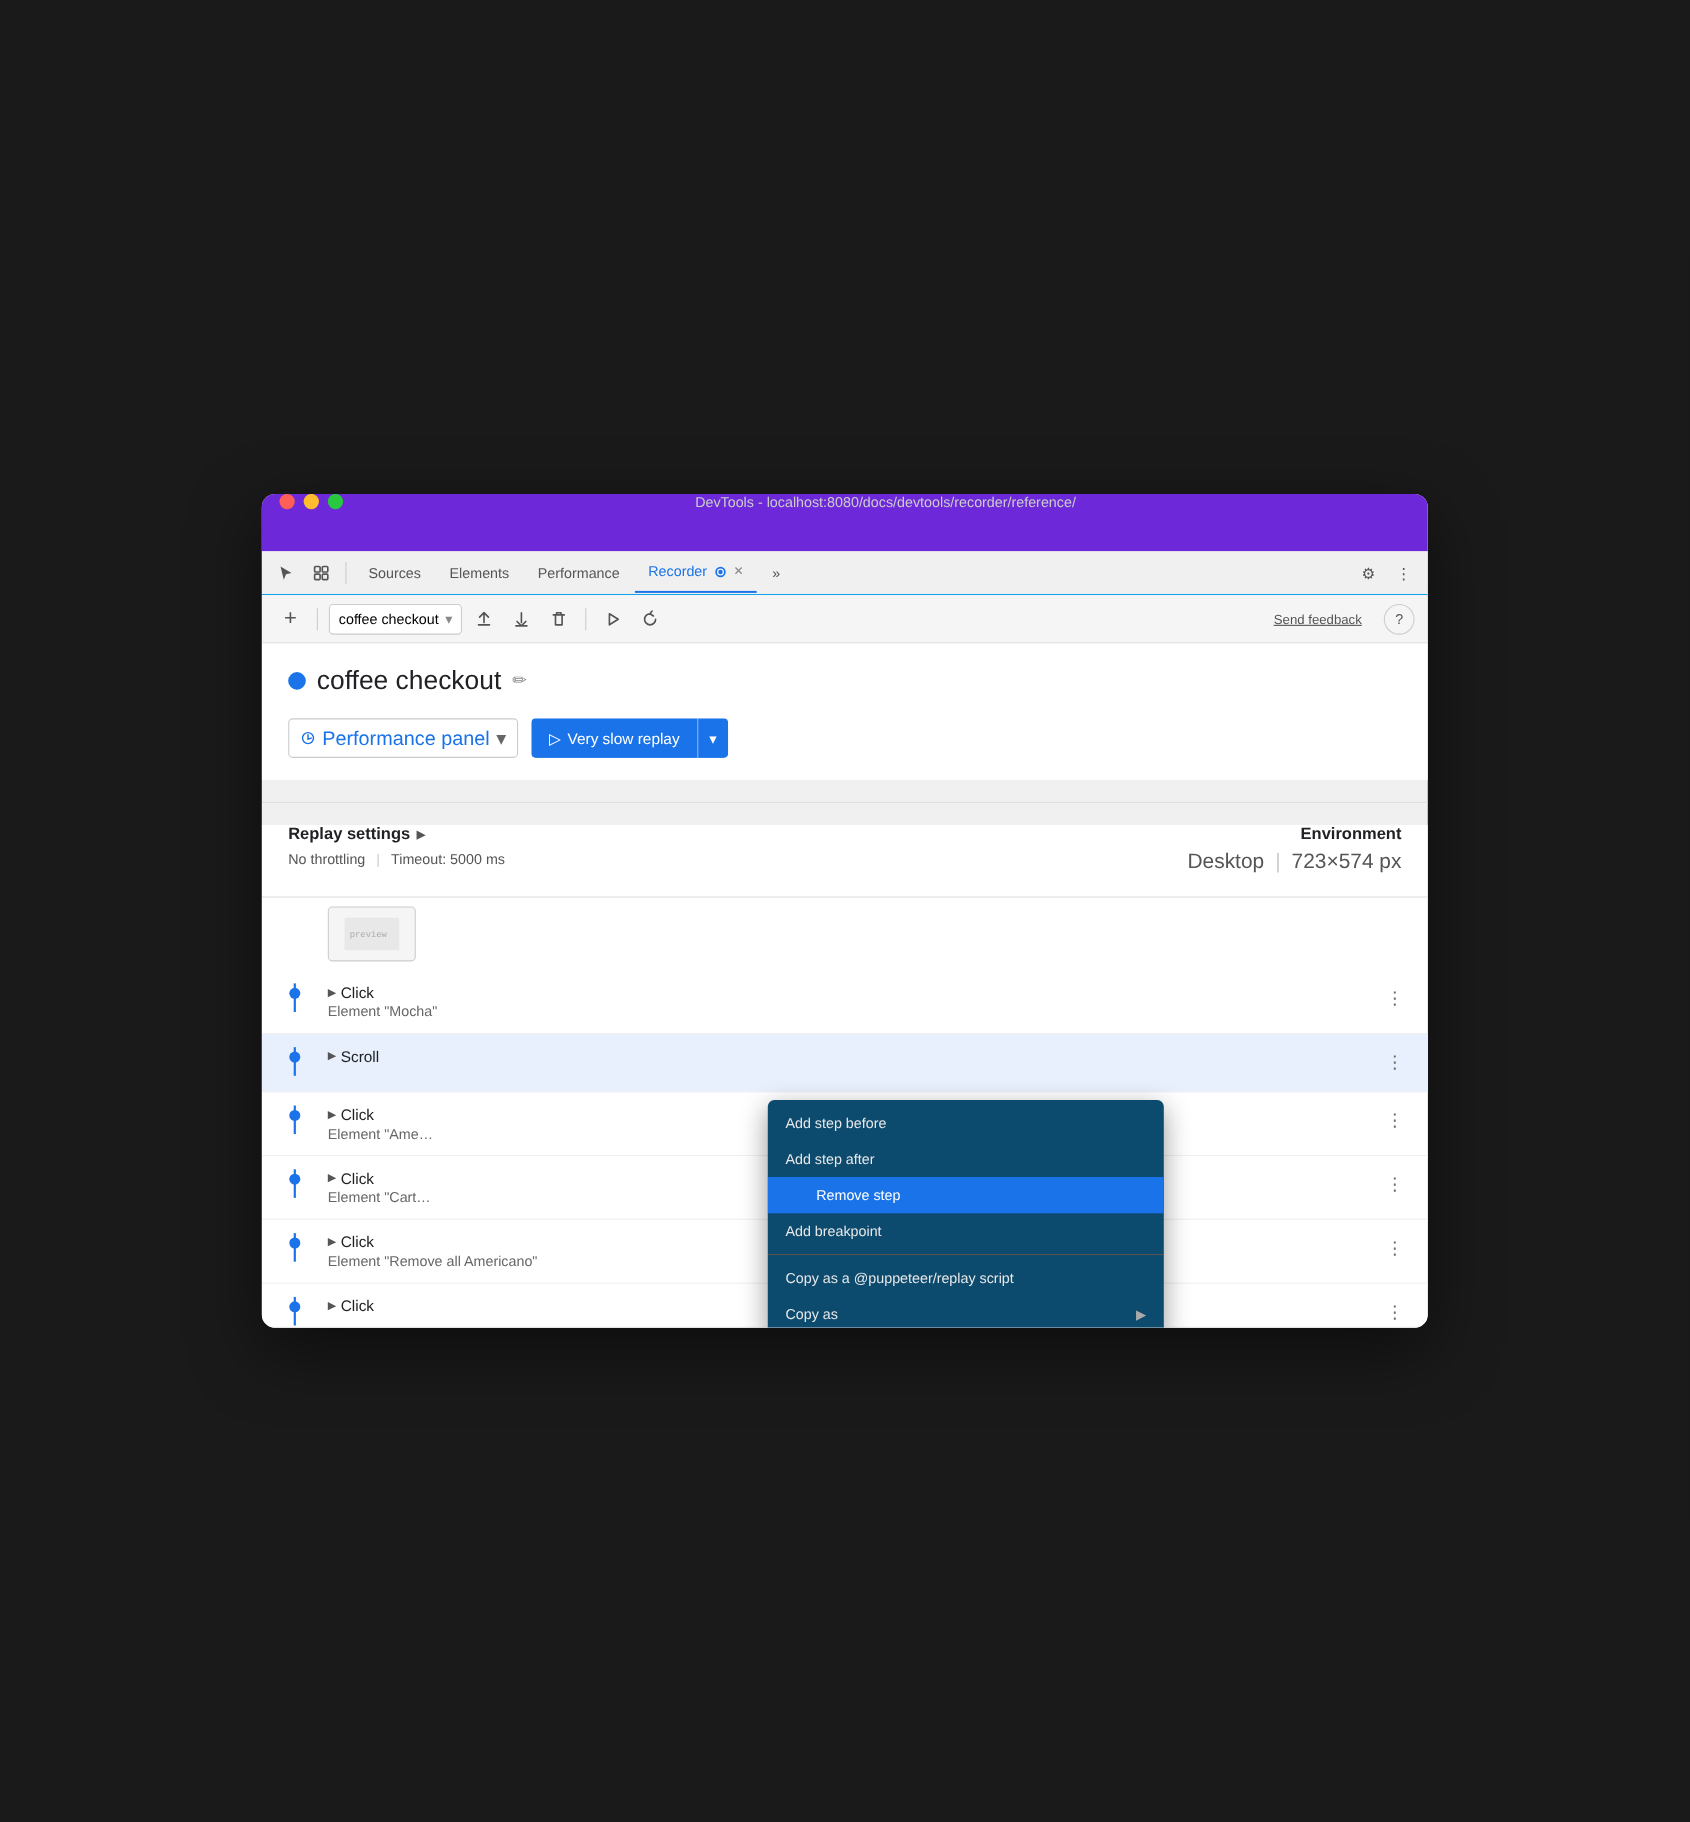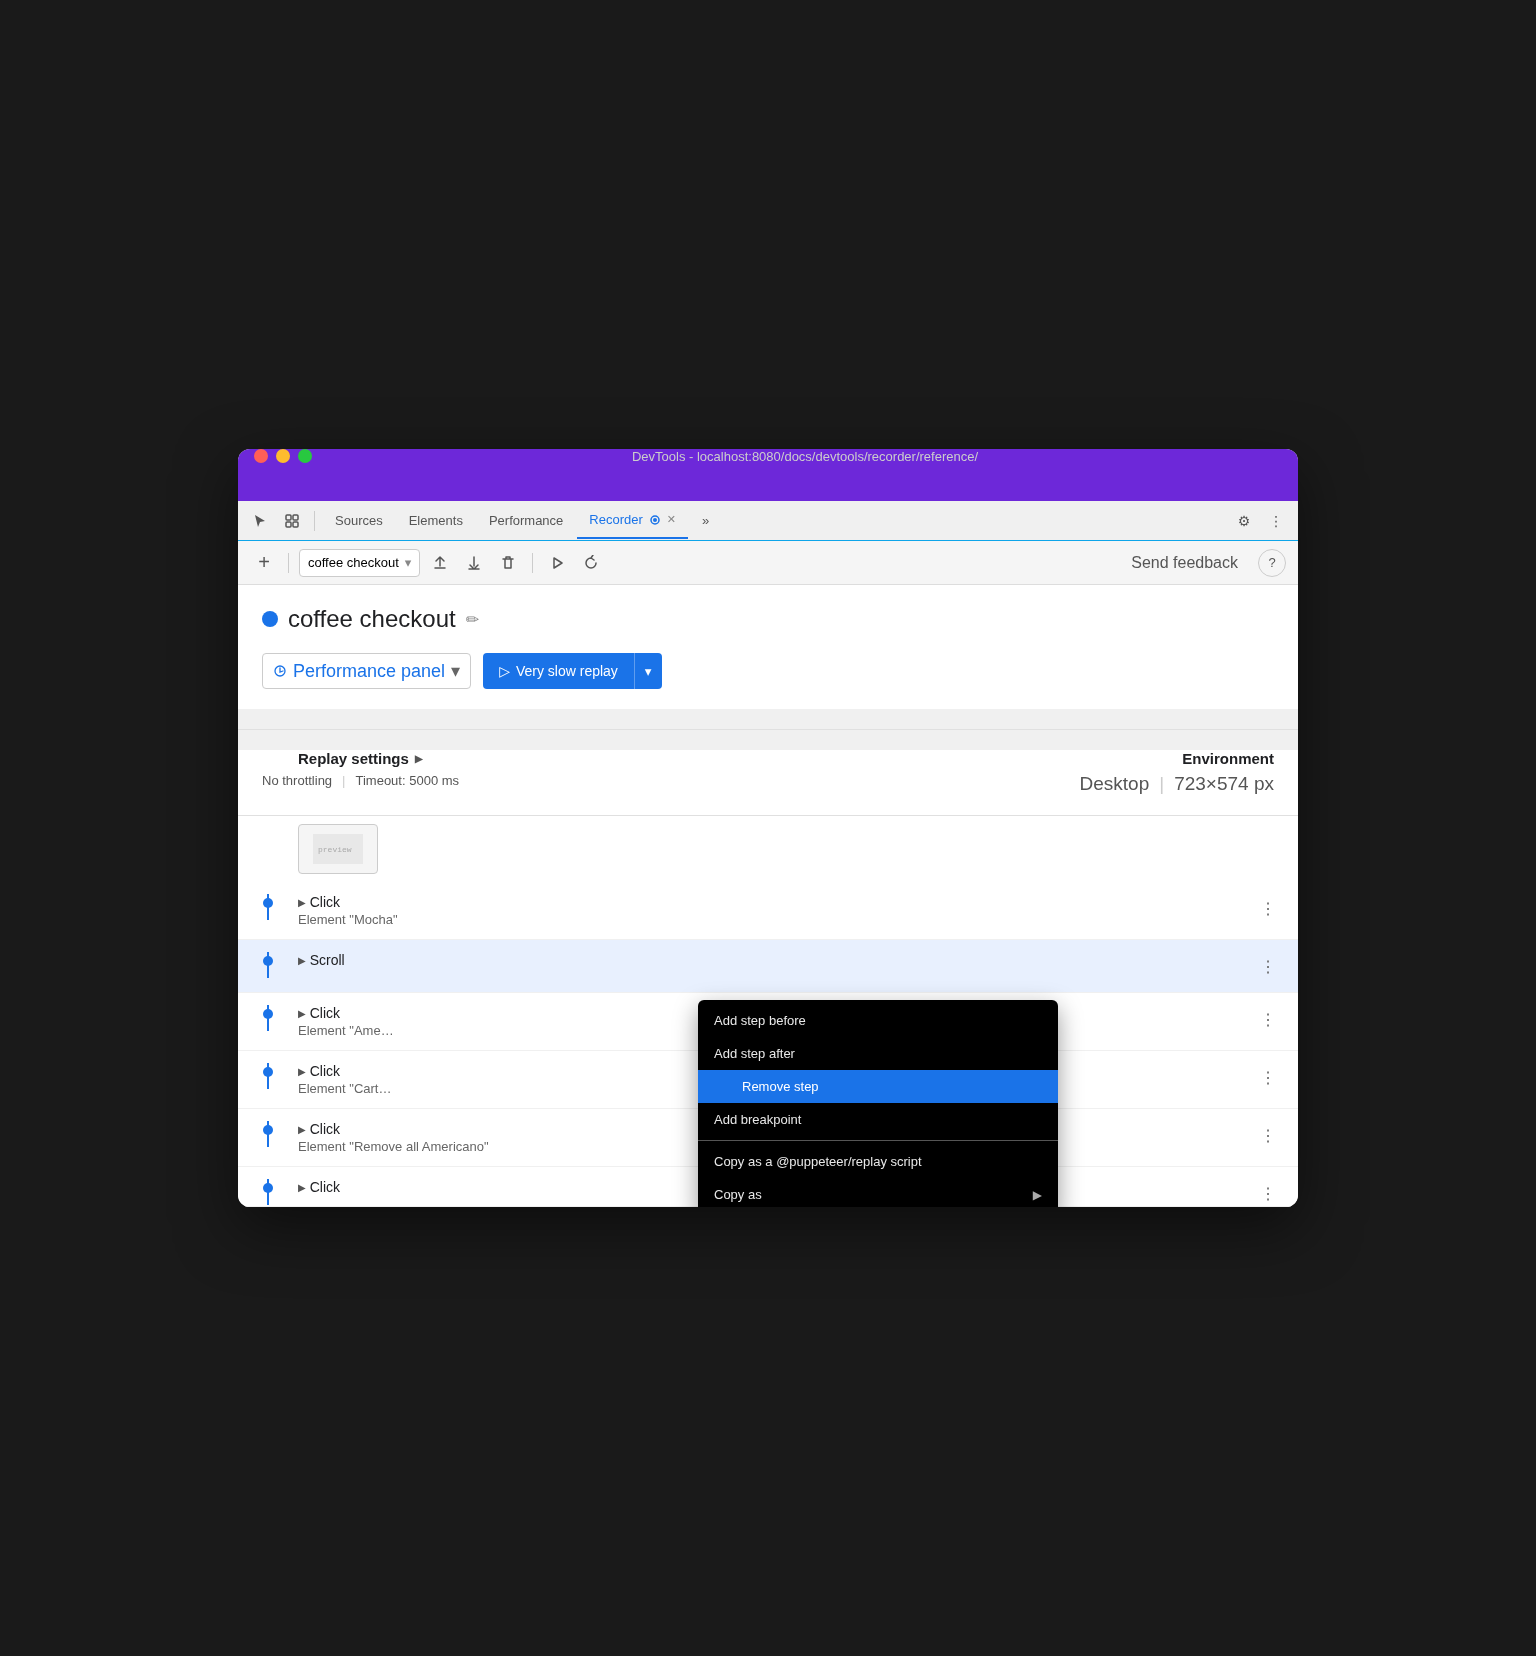--- a/index.html
+++ b/index.html
@@ -140,22 +140,23 @@
       border-radius: 4px;
       padding: 2px 8px;
       background: white;
       font-size: 13px;
       cursor: pointer;
       height: 28px;
       gap: 6px;
     }
     .send-feedback-link {
       color: #555;
-      font-size: 16px;
-      cursor: pointer;
+      font-size: 12px;
+      cursor: pointer;
+      text-decoration: underline;
       margin-left: auto;
     }
     .help-btn {
       width: 28px;
       height: 28px;
       border-radius: 50%;
       border: 1px solid #ccc;
       display: flex;
       align-items: center;
       justify-content: center;
@@ -257,21 +258,20 @@
     .settings-left {}
     .settings-right {}
     .settings-label {
       font-size: 15px;
       font-weight: 600;
       color: #202124;
       display: flex;
       align-items: center;
       gap: 6px;
       margin-bottom: 6px;
-      margin-left: 36px;
     }
     .settings-values {
       font-size: 13px;
       color: #555;
       display: flex;
       align-items: center;
       gap: 0;
     }
     .settings-value-sep {
       color: #ccc;
@@ -383,21 +383,21 @@
       justify-content: center;
       font-size: 10px;
       color: #aaa;
     }
     
     .context-menu {
       position: absolute;
       top: 60px;
       left: 460px;
       width: 360px;
-      background: #000000;
+      background: #0c4a6e;
       border-radius: 6px;
       box-shadow: 0 8px 24px rgba(0,0,0,0.4);
       z-index: 100;
       padding: 4px 0;
       overflow: hidden;
       text-align: right;
     }
     .ctx-item {
       padding: 9px 16px;
       font-size: 13px;

